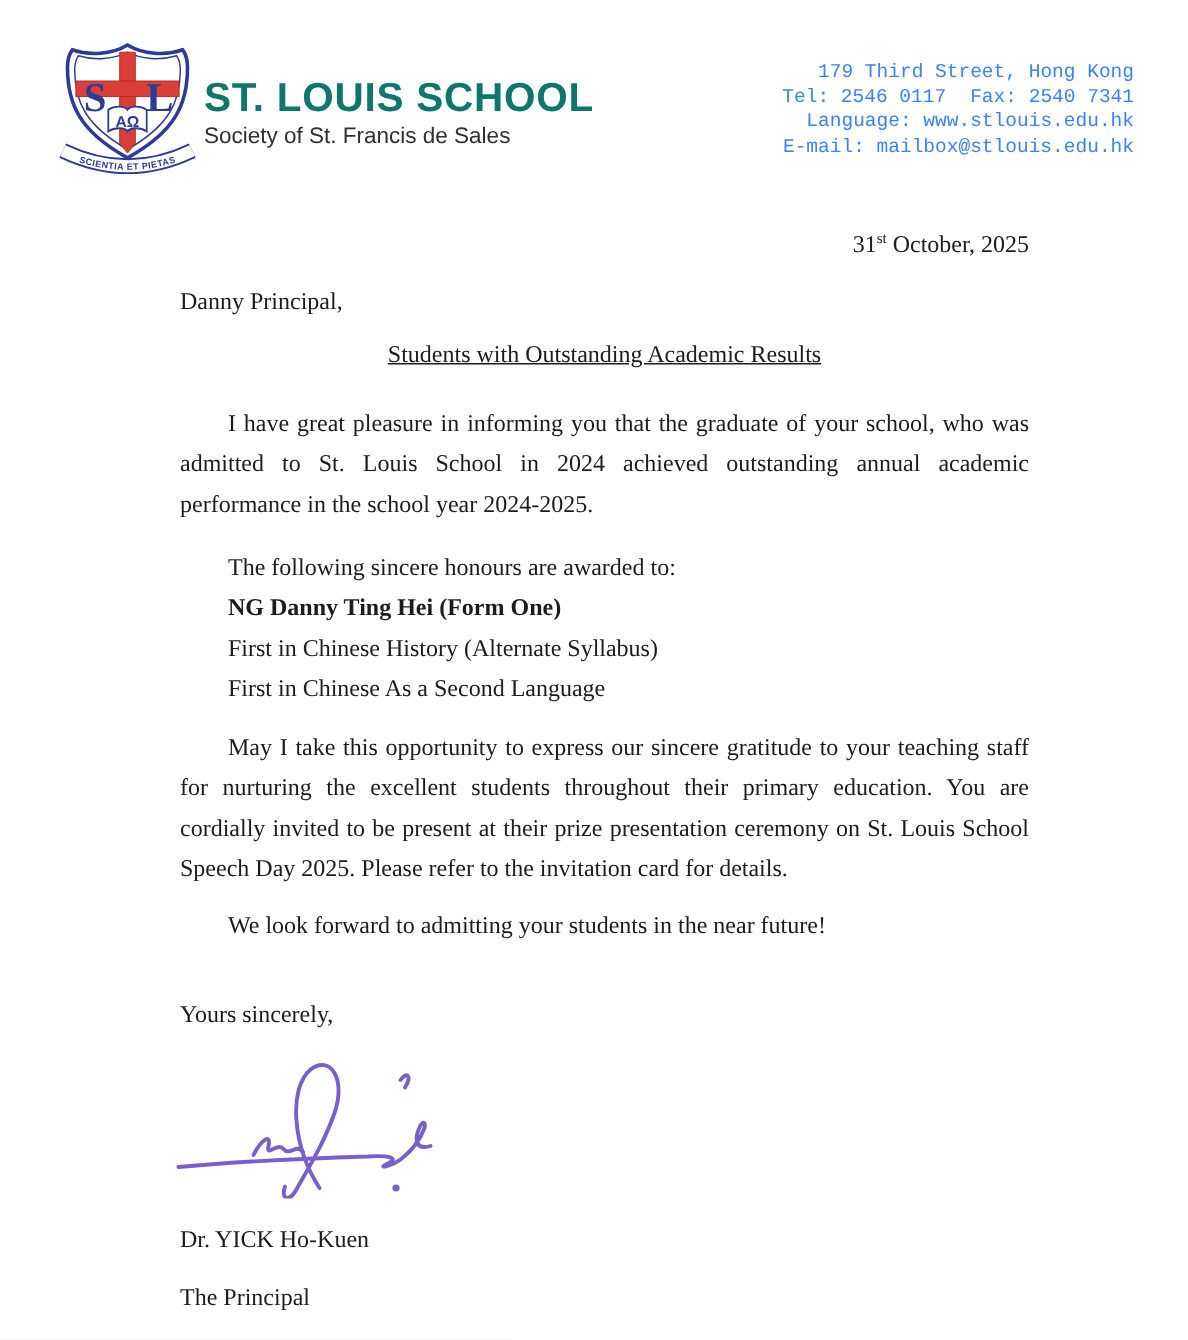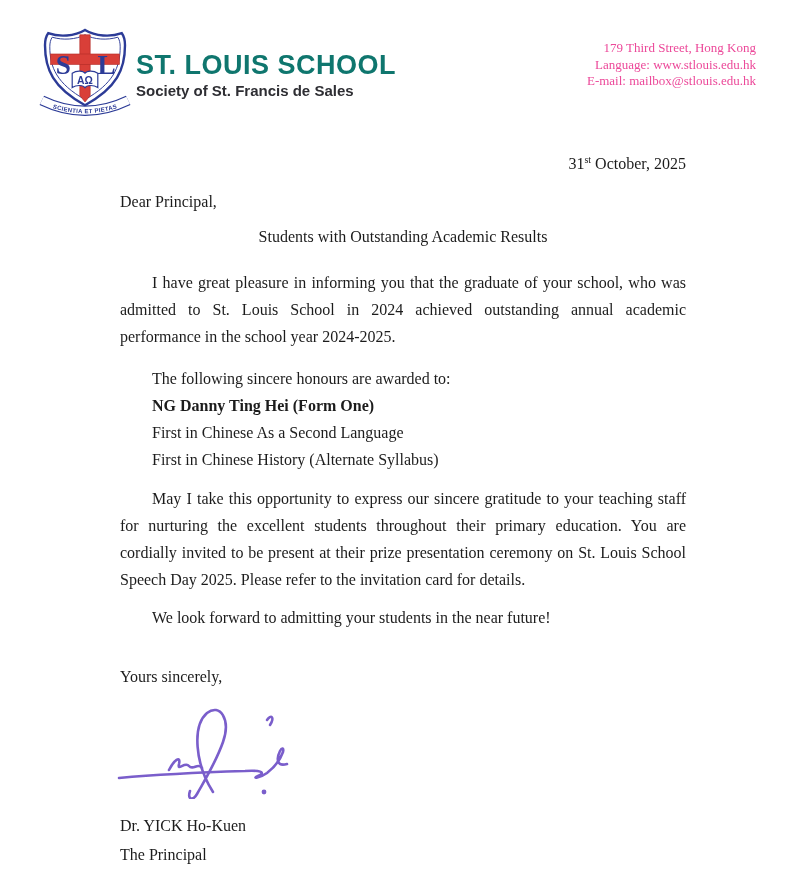--- a/index.html
+++ b/index.html
@@ -10,43 +10,43 @@
     background:#ffffff;
     font-family:"Liberation Serif", serif;
     color:#1c1c1c;
     overflow:hidden;
   }
   
   .header{position:absolute;top:0;left:0;right:0;height:140px;}
   .crest{position:absolute;left:37px;top:25px;width:96px;height:106px;}
   .school-id{position:absolute;left:136px;top:50px;font-family:"Liberation Sans", sans-serif;}
   .school-name{font-size:27px;font-weight:bold;letter-spacing:0.5px;color:#0f766e;line-height:30px;}
-  .society-line{font-size:15px;font-weight:bold;color:#2e2e33;line-height:18px;margin-top:2px;}
+  .society-line{font-size:15px;font-weight:normal;color:#2e2e33;line-height:18px;margin-top:2px;}
   .contact{
     position:absolute;right:36px;top:40px;
-    font-family:Liberation Serif, serif;
-    font-size:13px;color:#ec4899;line-height:16.5px;text-align:right;
+    font-family:Liberation Mono, monospace;
+    font-size:13px;color:#3b82f6;line-height:16.5px;text-align:right;
   }
   .telfax .gap{display:inline-block;width:16px;}
   
   .letter{position:absolute;top:150px;left:120px;width:566px;font-size:16px;line-height:27px;}
   .date-line{text-align:right;}
   .date-line sup{font-size:10px;line-height:0;}
   .salutation{margin-top:11px;}
-  .subject{margin-top:8px;text-align:center;}
+  .subject{margin-top:8px;text-align:center;text-decoration:underline;}
   .para{margin:0;text-align:justify;text-indent:32px;}
   .para-1{margin-top:19px;}
   .honours{margin-top:15px;padding-left:32px;}
   .student-name{font-weight:bold;}
   .para-2{margin-top:12px;}
   .para-3{margin-top:11px;text-align:left;}
   .closing{margin-top:32px;}
   .signature{margin-top:14px;margin-left:-3px;width:180px;height:95px;}
   .signer-name{margin-top:5px;}
-  .signer-title{margin-top:2px;}
+  .signer-title{margin-top:12px;}
 </style>
 </head>
 <body>
 
 <div class="page">
 
   <div class="header">
 
     <svg class="crest" viewBox="0 0 120 132" aria-hidden="true">
 
@@ -70,40 +70,41 @@
       </text>
     </svg>
 
     <div class="school-id">
       <div class="school-name">ST. LOUIS SCHOOL</div>
       <div class="society-line">Society of St. Francis de Sales</div>
     </div>
 
     <div class="contact">
       <div>179 Third Street, Hong Kong</div>
+      <div class="telfax"><span>Tel: 2546 0117</span><span class="gap"></span><span>Fax: 2540 7341</span></div>
       <div>Language: www.stlouis.edu.hk</div>
       <div>E-mail: mailbox@stlouis.edu.hk</div>
     </div>
   </div>
 
   <div class="letter">
 
     <div class="date-line"><span>31</span><sup>st</sup><span> October, 2025</span></div>
 
-    <div class="salutation">Dear Principal,</div>
+    <div class="salutation">Danny Principal,</div>
 
     <div class="subject">Students with Outstanding Academic Results</div>
 
     <p class="para para-1">I have great pleasure in informing you that the graduate of your school, who was admitted to St. Louis School in 2024 achieved outstanding annual academic performance in the school year 2024-2025.</p>
 
     <div class="honours">
       <div>The following sincere honours are awarded to:</div>
       <div class="student-name">NG Danny Ting Hei (Form One)</div>
+      <div>First in Chinese History (Alternate Syllabus)</div>
       <div>First in Chinese As a Second Language</div>
-      <div>First in Chinese History (Alternate Syllabus)</div>
     </div>
 
     <p class="para para-2">May I take this opportunity to express our sincere gratitude to your teaching staff for nurturing the excellent students throughout their primary education. You are cordially invited to be present at their prize presentation ceremony on St. Louis School Speech Day 2025. Please refer to the invitation card for details.</p>
 
     <p class="para para-3">We look forward to admitting your students in the near future!</p>
 
     <div class="closing">Yours sincerely,</div>
 
     
     <svg class="signature" viewBox="0 0 180 95" aria-hidden="true">

